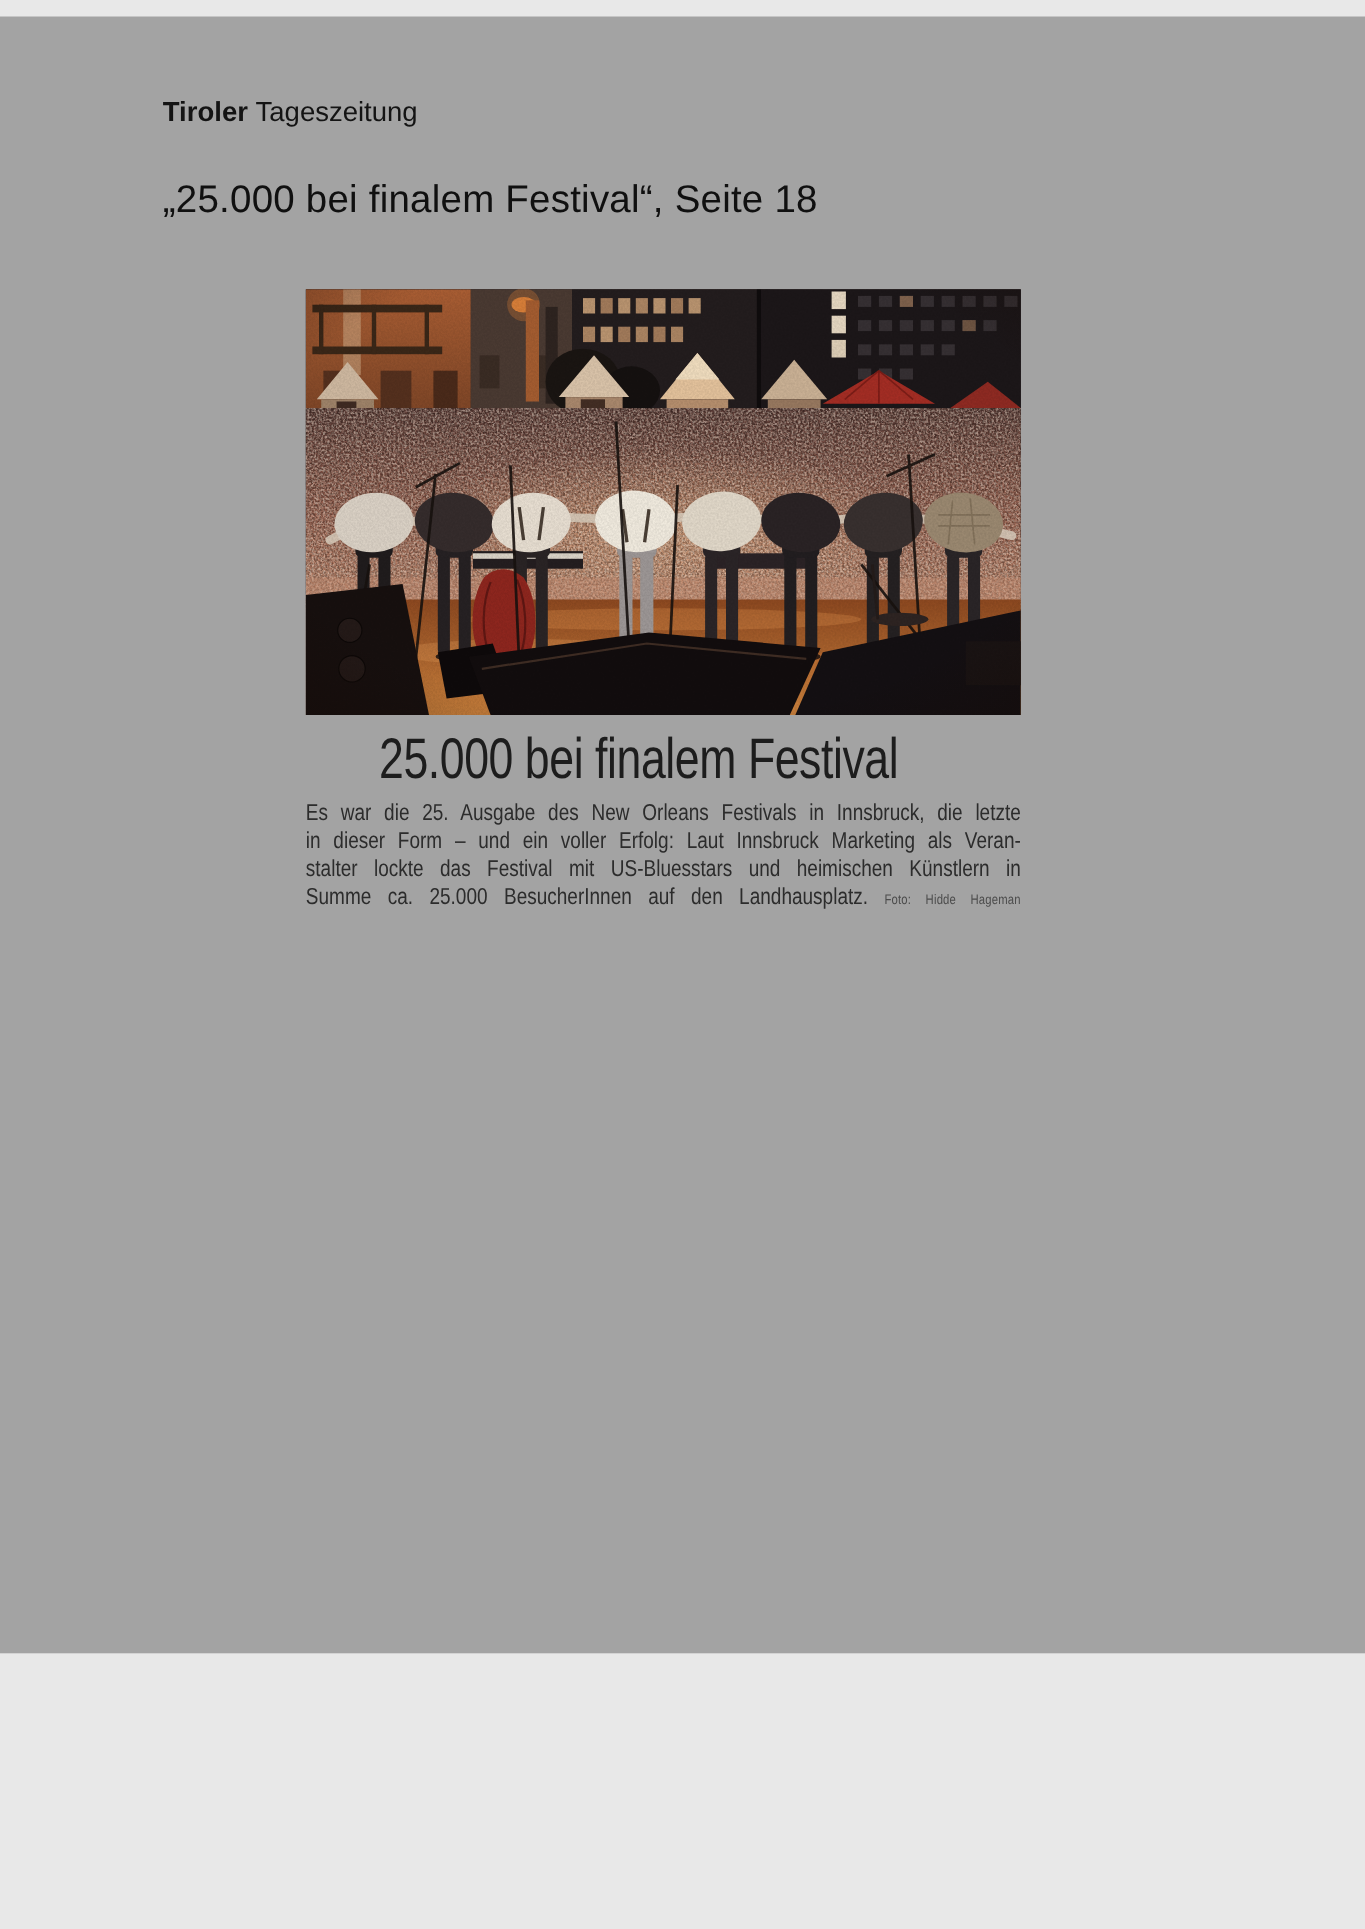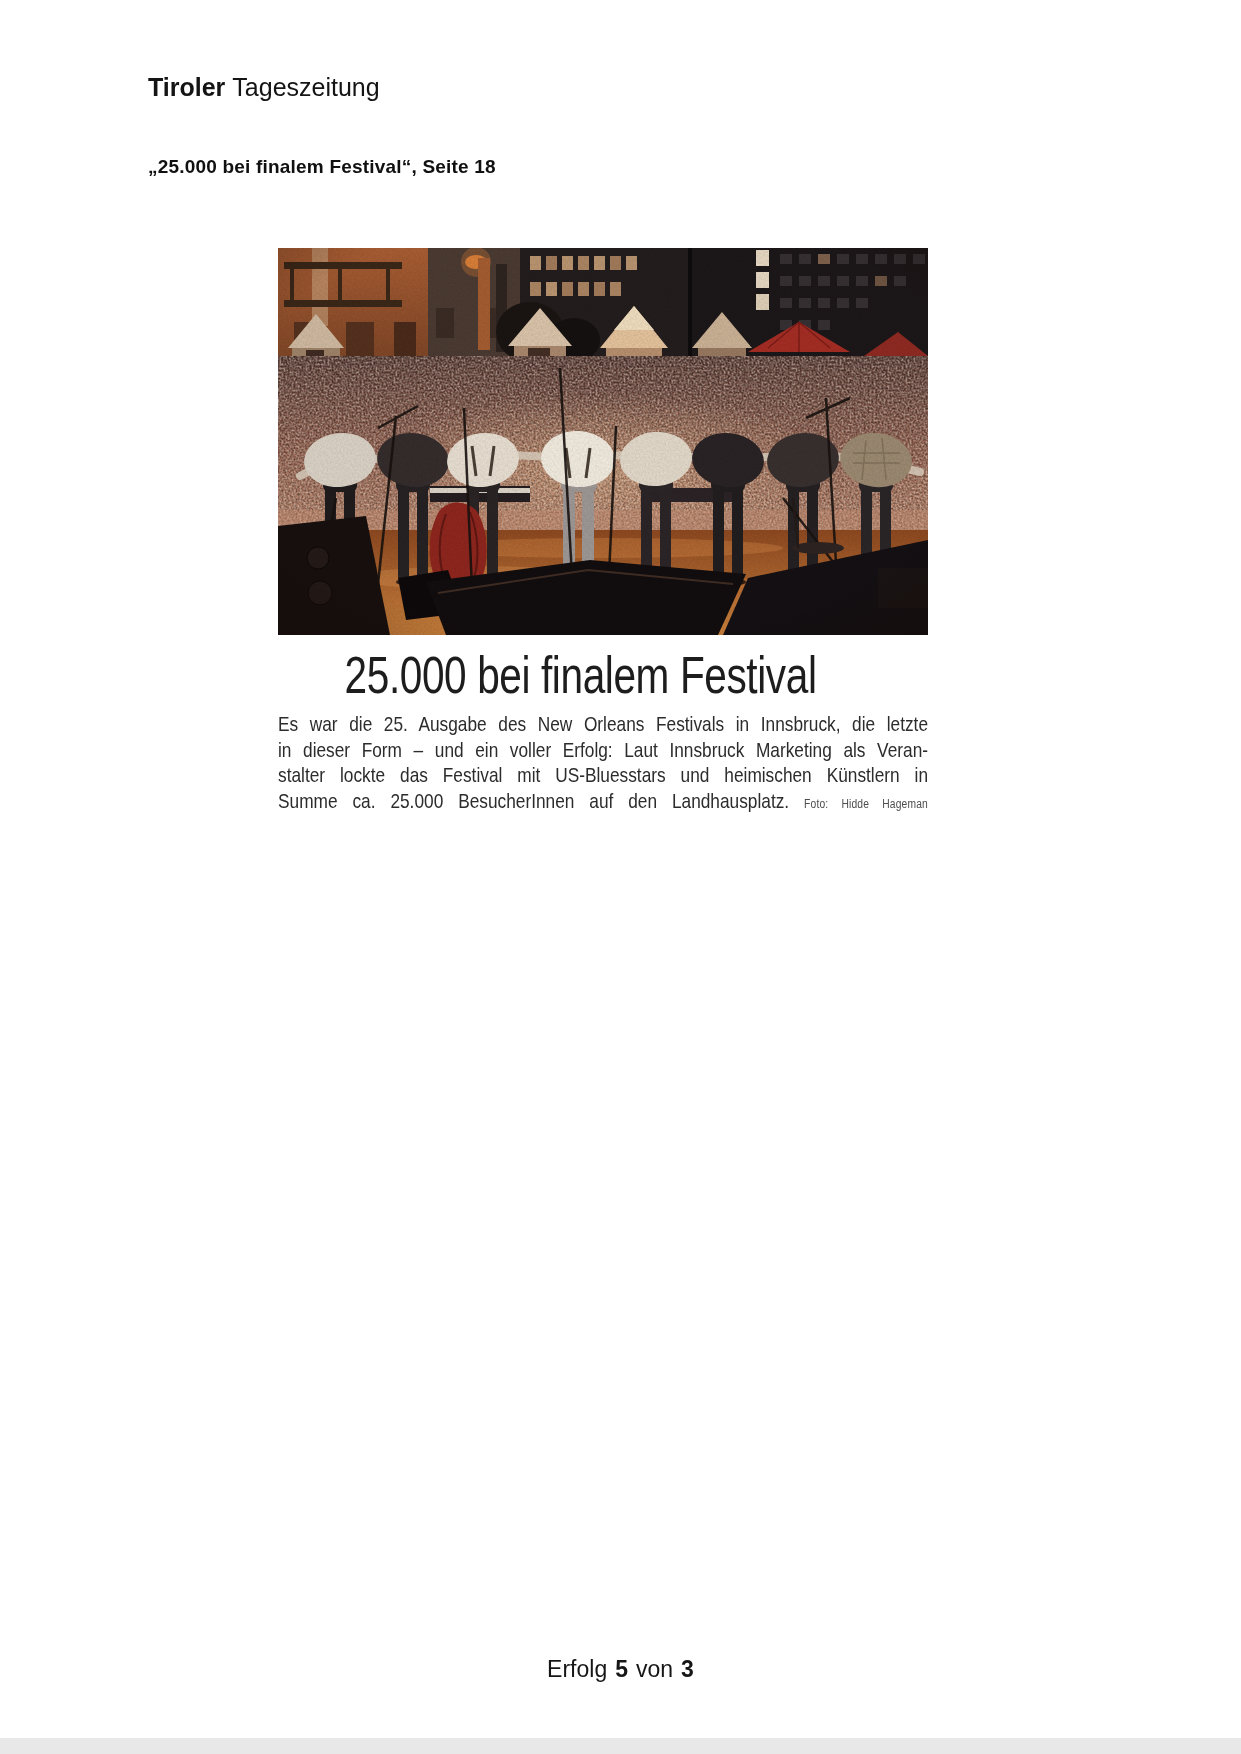--- a/index.html
+++ b/index.html
@@ -1,35 +1,35 @@
 <!DOCTYPE html>
 <html><head>
 <meta charset="utf-8">
 <style>
   html,body{margin:0;padding:0;background:#e8e8e8;}
   .page{
     position:relative;
-    width:1241px;height:1738px;
-    margin:0 auto;
-    background:#ffffff;
+    width:1241px;height:1488px;
+    margin:15px auto;
+    background:#a3a3a3;
     overflow:hidden;
     font-family:"Liberation Sans", sans-serif;
     color:#111;
   }
   
   .doc-header{
     position:absolute;left:148px;top:72px;
     font-size:25px;line-height:30px;color:#141414;
   }
   .doc-header .brand-bold{font-weight:bold;}
   .doc-header .brand-rest{margin-left:7px;font-weight:normal;}
   
   .doc-headline{
     position:absolute;left:148px;top:150px;
-    font-size:19px;line-height:34px;font-weight:bold;color:#101010;
+    font-size:35px;line-height:34px;font-weight:normal;color:#101010;
     letter-spacing:0.2px;
   }
   
   .clipping{position:absolute;left:278px;top:248px;width:650px;}
   .clip-photo{
     display:block;width:650px;height:387px;
     background:#3a2c28;
   }
   .clip-headline{
     margin-top:11px;width:650px;

